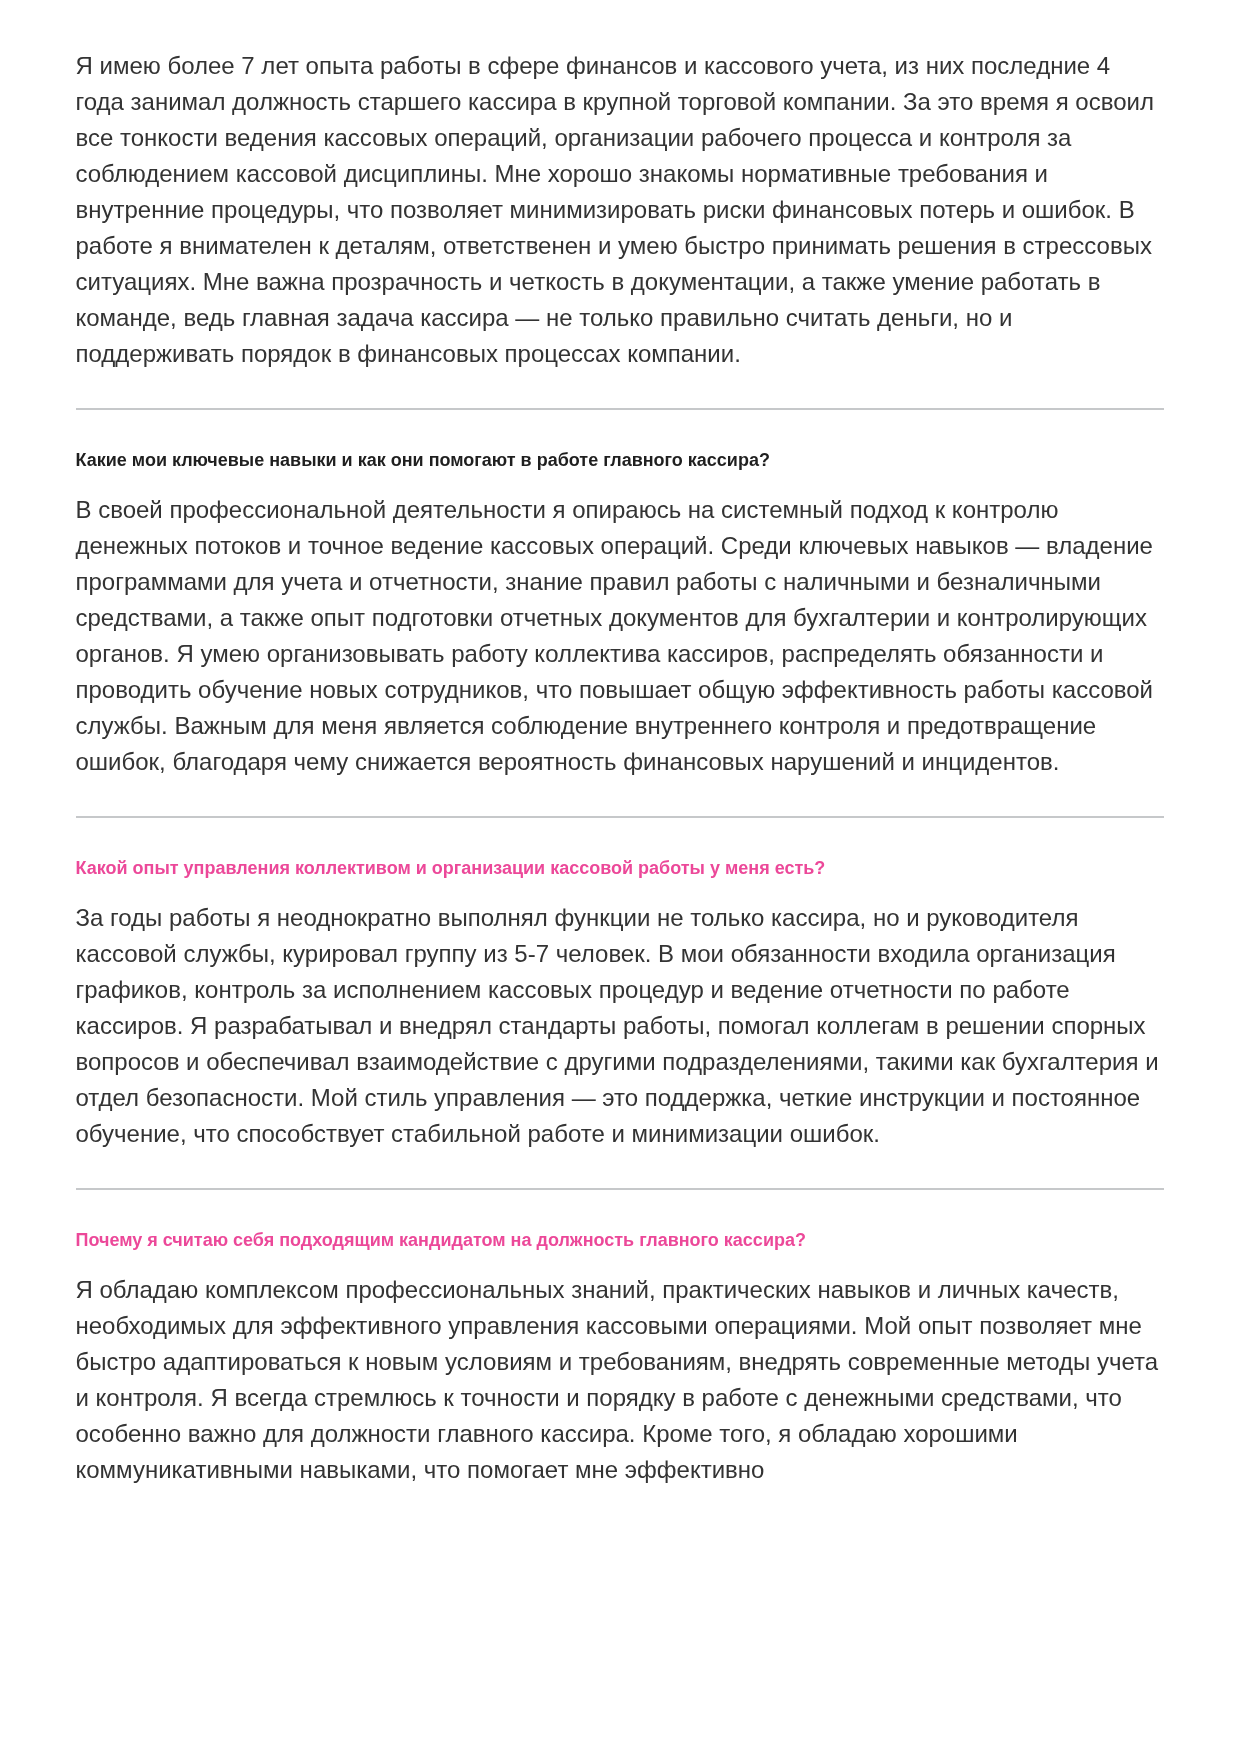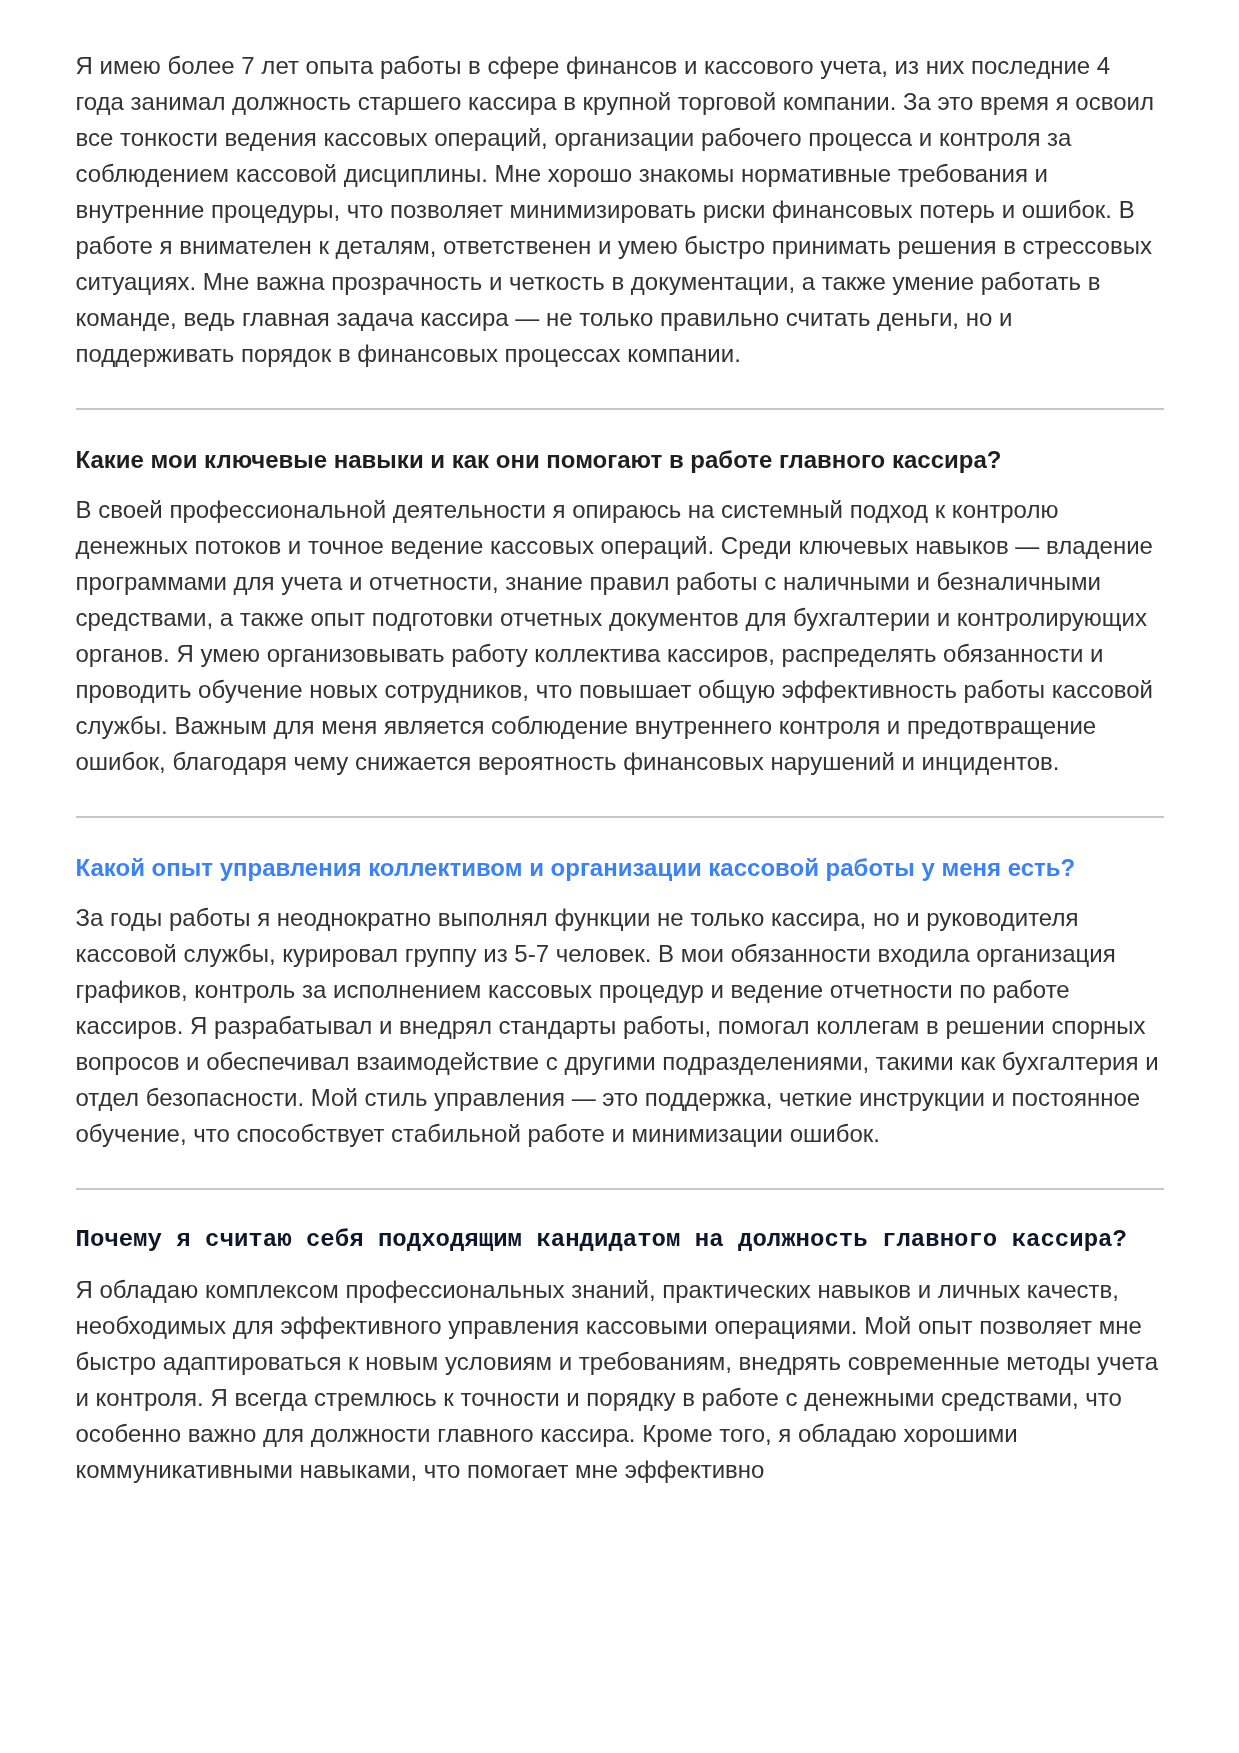--- a/index.html
+++ b/index.html
@@ -20,21 +20,21 @@
     padding-top: 46px;
   }
   .para {
     font-size: 24px;
     line-height: 36px;
     color: #333333;
     margin: 2px 0 34px 0;
     font-weight: 400;
   }
   .question {
-    font-size: 24px;
+    font-size: 18px;
     line-height: 32px;
     color: #1f1f1f;
     font-weight: 700;
     margin: 34px 0 16px 0;
   }
   .divider {
     border: none;
     border-top: 2px solid #c6c8ca;
     height: 0;
     margin: 36px 0 0 0;
@@ -42,18 +42,18 @@
 </style>
 </head>
 <body style="background: rgb(255, 255, 255);">
 
 <div class="doc" id="doc-root">
     <p class="para" style="color: rgb(51, 51, 51);">Я имею более 7 лет опыта работы в сфере финансов и кассового учета, из них последние 4 года занимал должность старшего кассира в крупной торговой компании. За это время я освоил все тонкости ведения кассовых операций, организации рабочего процесса и контроля за соблюдением кассовой дисциплины. Мне хорошо знакомы нормативные требования и внутренние процедуры, что позволяет минимизировать риски финансовых потерь и ошибок. В работе я внимателен к деталям, ответственен и умею быстро принимать решения в стрессовых ситуациях. Мне важна прозрачность и четкость в документации, а также умение работать в команде, ведь главная задача кассира — не только правильно считать деньги, но и поддерживать порядок в финансовых процессах компании.</p>
     <hr class="divider" style="border-top-color: rgb(198, 200, 202);">
     <h3 class="question" style="color: rgb(31, 31, 31);">Какие мои ключевые навыки и как они помогают в работе главного кассира?</h3>
     <p class="para" style="color: rgb(51, 51, 51);">В своей профессиональной деятельности я опираюсь на системный подход к контролю денежных потоков и точное ведение кассовых операций. Среди ключевых навыков — владение программами для учета и отчетности, знание правил работы с наличными и безналичными средствами, а также опыт подготовки отчетных документов для бухгалтерии и контролирующих органов. Я умею организовывать работу коллектива кассиров, распределять обязанности и проводить обучение новых сотрудников, что повышает общую эффективность работы кассовой службы. Важным для меня является соблюдение внутреннего контроля и предотвращение ошибок, благодаря чему снижается вероятность финансовых нарушений и инцидентов.</p>
     <hr class="divider" style="border-top-color: rgb(198, 200, 202);">
-    <h3 class="question" style="color: #3b82f6;">Какой опыт управления коллективом и организации кассовой работы у меня есть?</h3>
+    <h3 class="question" style="color: #ec4899;">Какой опыт управления коллективом и организации кассовой работы у меня есть?</h3>
     <p class="para" style="color: rgb(51, 51, 51);">За годы работы я неоднократно выполнял функции не только кассира, но и руководителя кассовой службы, курировал группу из 5-7 человек. В мои обязанности входила организация графиков, контроль за исполнением кассовых процедур и ведение отчетности по работе кассиров. Я разрабатывал и внедрял стандарты работы, помогал коллегам в решении спорных вопросов и обеспечивал взаимодействие с другими подразделениями, такими как бухгалтерия и отдел безопасности. Мой стиль управления — это поддержка, четкие инструкции и постоянное обучение, что способствует стабильной работе и минимизации ошибок.</p>
     <hr class="divider" style="border-top-color: rgb(198, 200, 202);">
-    <h3 class="question" style="color: #0f172a; font-family: Liberation Mono, monospace;">Почему я считаю себя подходящим кандидатом на должность главного кассира?</h3>
+    <h3 class="question" style="color: #ec4899;">Почему я считаю себя подходящим кандидатом на должность главного кассира?</h3>
     <p class="para" style="color: rgb(51, 51, 51);">Я обладаю комплексом профессиональных знаний, практических навыков и личных качеств, необходимых для эффективного управления кассовыми операциями. Мой опыт позволяет мне быстро адаптироваться к новым условиям и требованиям, внедрять современные методы учета и контроля. Я всегда стремлюсь к точности и порядку в работе с денежными средствами, что особенно важно для должности главного кассира. Кроме того, я обладаю хорошими коммуникативными навыками, что помогает мне эффективно</p>
   </div>
 
 </body></html>

